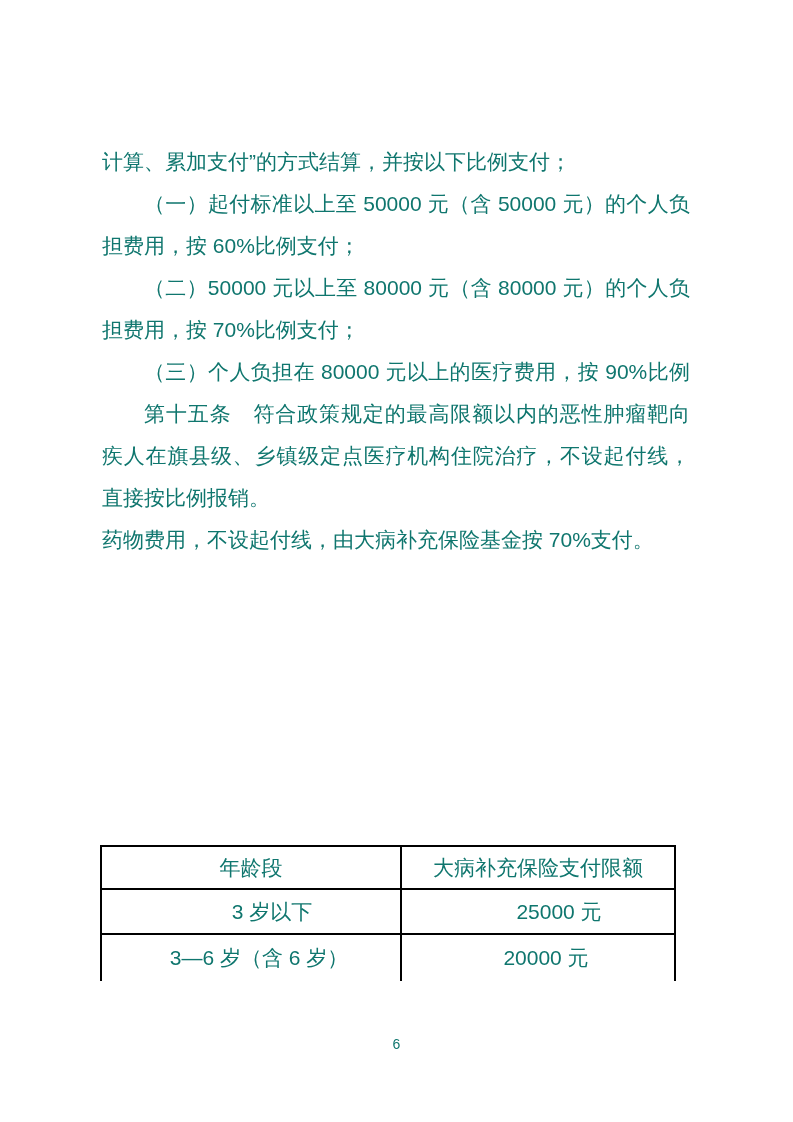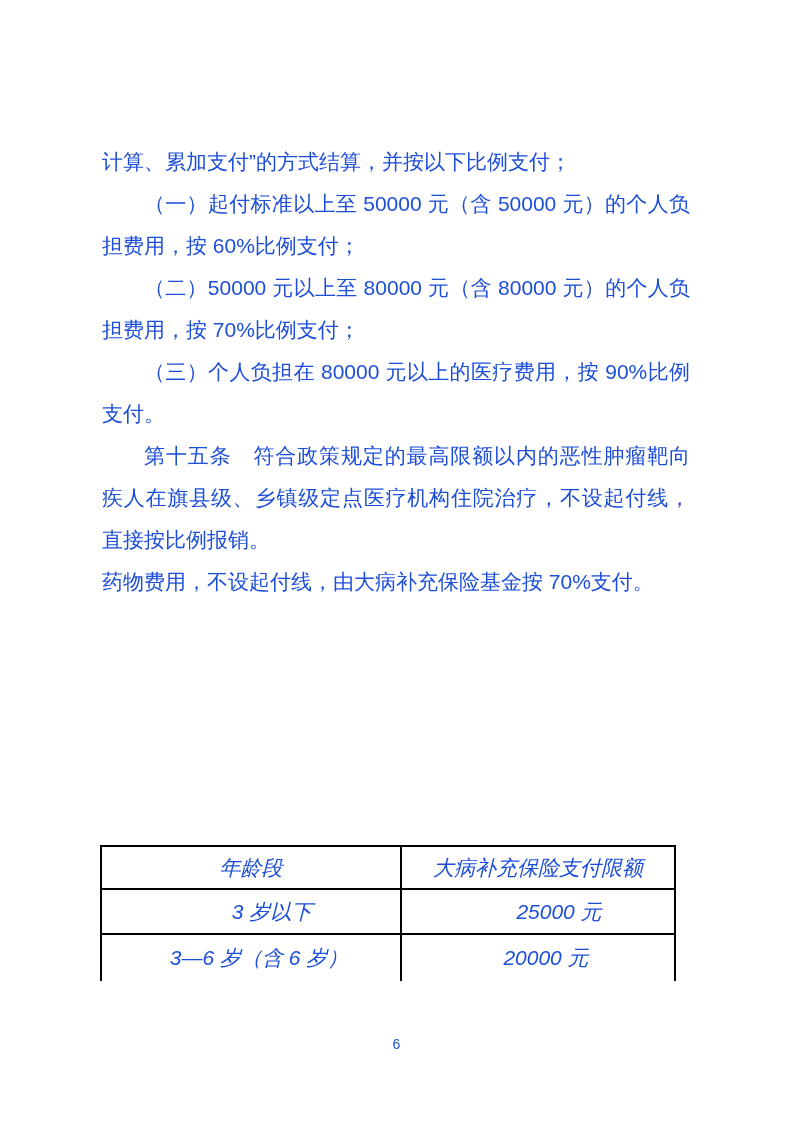--- a/index.html
+++ b/index.html
@@ -6,21 +6,21 @@
     margin: 0;
     padding: 0;
     background: #ffffff;
   }
   .page {
     position: relative;
     width: 793px;
     height: 1122px;
     background: #ffffff;
     font-family: "Liberation Sans", sans-serif;
-    color: #1d4ed8;
+    color: #0f766e;
     overflow: hidden;
   }
   .body-text {
     position: absolute;
     left: 102px;
     top: 141px;
     width: 588px;
     font-size: 21px;
     line-height: 42px;
   }
@@ -53,21 +53,20 @@
     border-bottom: 2px solid #000;
   }
   .t-row.cut {
     border-bottom: none;
   }
   .t-cell {
     display: flex;
     align-items: center;
     justify-content: center;
     box-sizing: border-box;
-    font-style: italic;
   }
   .t-cell.col2 {
     border-left: 2px solid #000;
   }
   .t-row.hdr .t-cell { height: 41px; }
   .t-row.r1  .t-cell { height: 43px; padding-left: 42px; }
   .t-row.cut .t-cell { height: 46px; padding-left: 16px; }
   .page-number {
     position: absolute;
     left: 0;
@@ -83,21 +82,20 @@
 
 <div class="page">
 
   <div class="body-text">
     <div class="line end">计算、累加支付”的方式结算，并按以下比例支付；</div>
     <div class="line indent">（一）起付标准以上至 50000 元（含 50000 元）的个人负</div>
     <div class="line end">担费用，按 60%比例支付；</div>
     <div class="line indent">（二）50000 元以上至 80000 元（含 80000 元）的个人负</div>
     <div class="line end">担费用，按 70%比例支付；</div>
     <div class="line indent">（三）个人负担在 80000 元以上的医疗费用，按 90%比例</div>
-    <div class="line end">支付。</div>
     <div class="line indent">第十五条　符合政策规定的最高限额以内的恶性肿瘤靶向</div>
     <div class="line">疾人在旗县级、乡镇级定点医疗机构住院治疗，不设起付线，</div>
     <div class="line end">直接按比例报销。</div>
     <div class="line end">药物费用，不设起付线，由大病补充保险基金按 70%支付。</div>
   </div>
 
   <div class="limits-table">
     <div class="t-row hdr">
       <div class="t-cell col1">年龄段</div>
       <div class="t-cell col2">大病补充保险支付限额</div>

